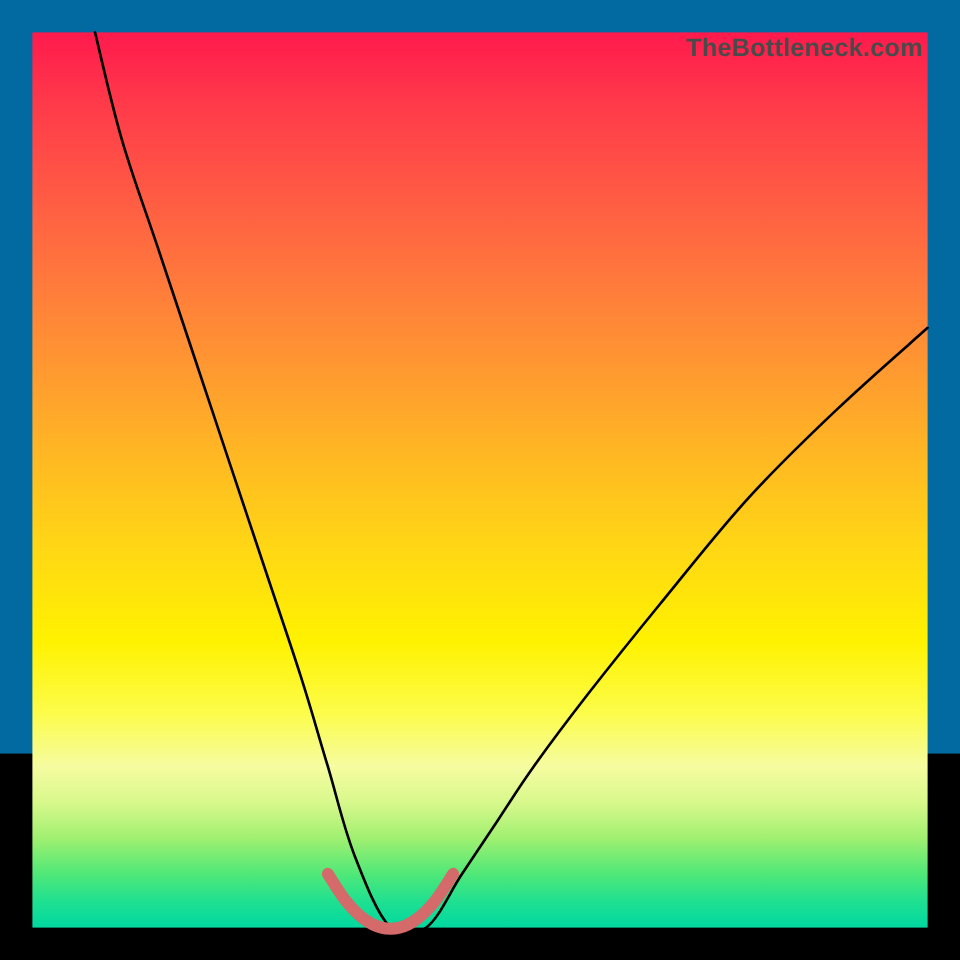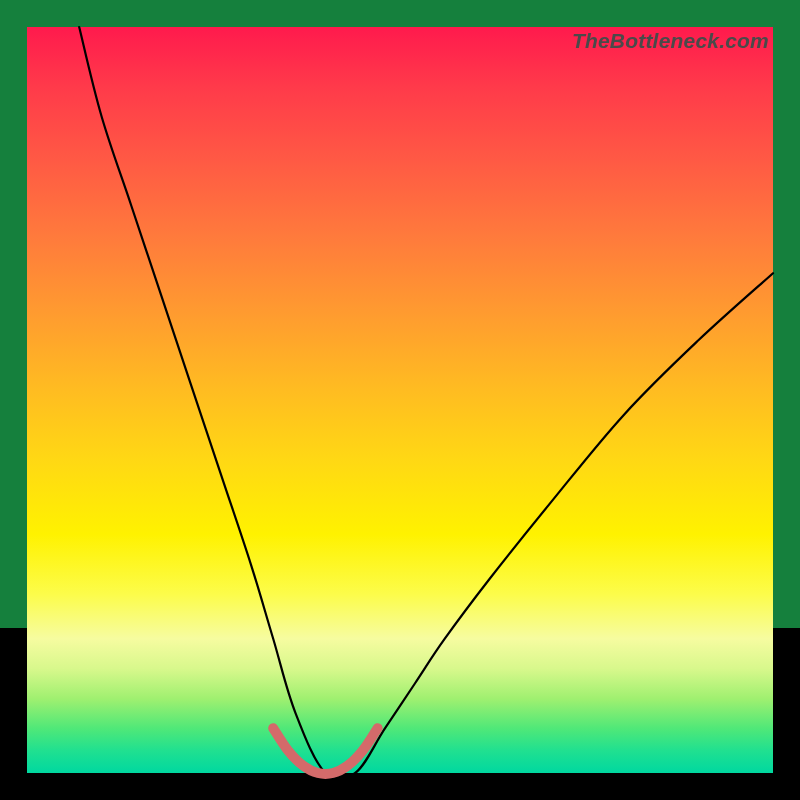--- a/index.html
+++ b/index.html
@@ -8,22 +8,21 @@
     width: 800px;
     height: 800px;
     background: #000;
     overflow: hidden;
     font-family: Arial, Helvetica, sans-serif;
   }
   .frame {
     position: relative;
     width: 800px;
     height: 628px;
-    background: #15803d;
-    font-style: italic;
+    background: #0369a1;
   }
   .plot-area {
     position: absolute;
     left: 27px;
     top: 27px;
     width: 746px;
     height: 746px;
     
     background: linear-gradient(
       to bottom,

